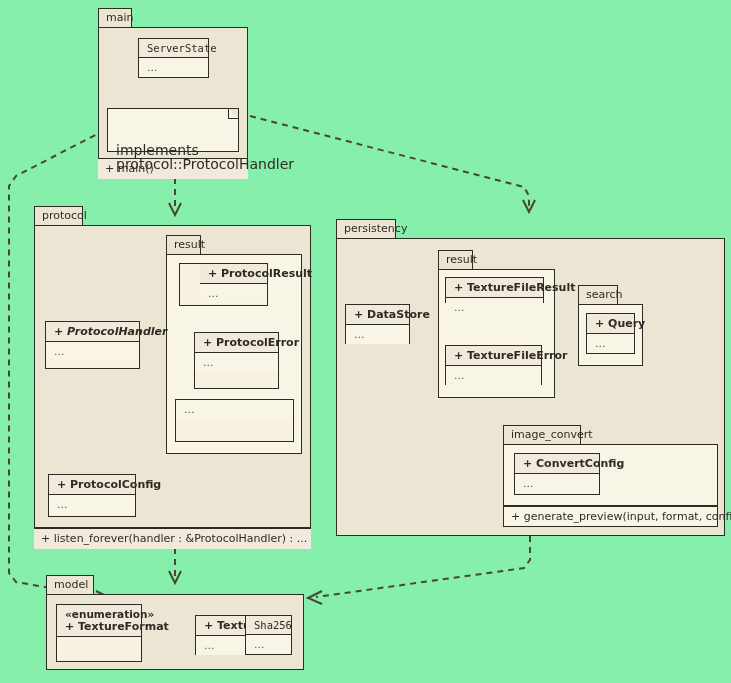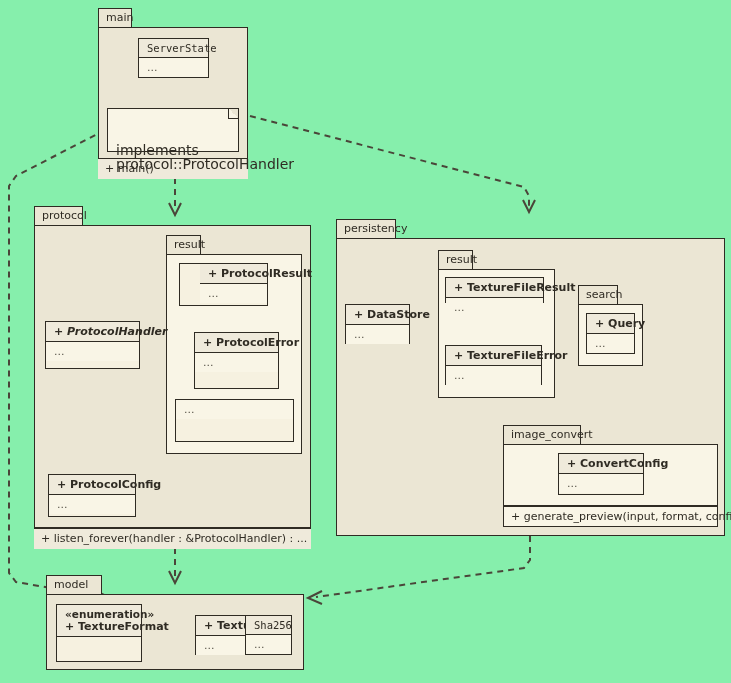--- a/index.html
+++ b/index.html
@@ -245,27 +245,27 @@
     <div class="cls-hdr left">+ Query</div>
     <div class="cls-body">...</div>
   </div>
 
   <div class="pkg">
     <div class="pkg-tab" style="left:503px; top:425px; width:78px;">image_convert</div>
     <div class="pkg-body" style="left:503px; top:444px; width:215px; height:62px; background:#F9F5E6;"></div>
     <div class="pkg-method" style="left:503px; top:506px; width:215px; height:21px; background:#F9F5E6; border:1.5px solid #2F2B23;">+ generate_preview(input, format, config) : ...</div>
   </div>
 
-  <div class="cls" style="left:514px; top:453px; width:86px; height:42px;margin-left:44px;">
+  <div class="cls" style="left:514px; top:453px; width:86px; height:42px;">
     <div class="cls-hdr left">+ ConvertConfig</div>
     <div class="cls-body">...</div>
   </div>
 
   <div class="pkg">
-    <div class="pkg-tab" style="left:46px; top:575px; width:56px;">model</div>
+    <div class="pkg-tab" style="left:46px; top:575px; width:48px;">model</div>
     <div class="pkg-body" style="left:46px; top:594px; width:258px; height:76px;"></div>
   </div>
 
   <div class="cls" style="left:56px; top:604px; width:86px; height:58px;">
     <div class="cls-hdr">
       <span class="cls-stereo">«enumeration»</span>
       <span>+ TextureFormat</span>
     </div>
   </div>
 

